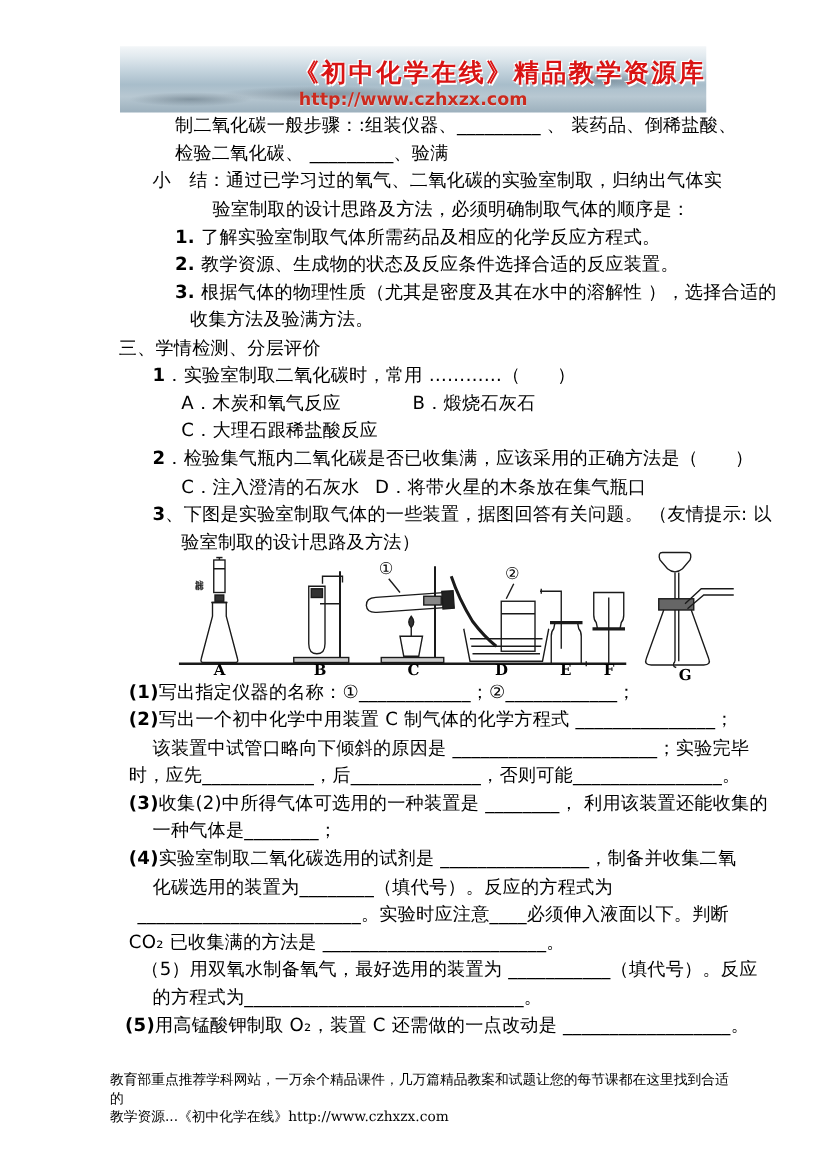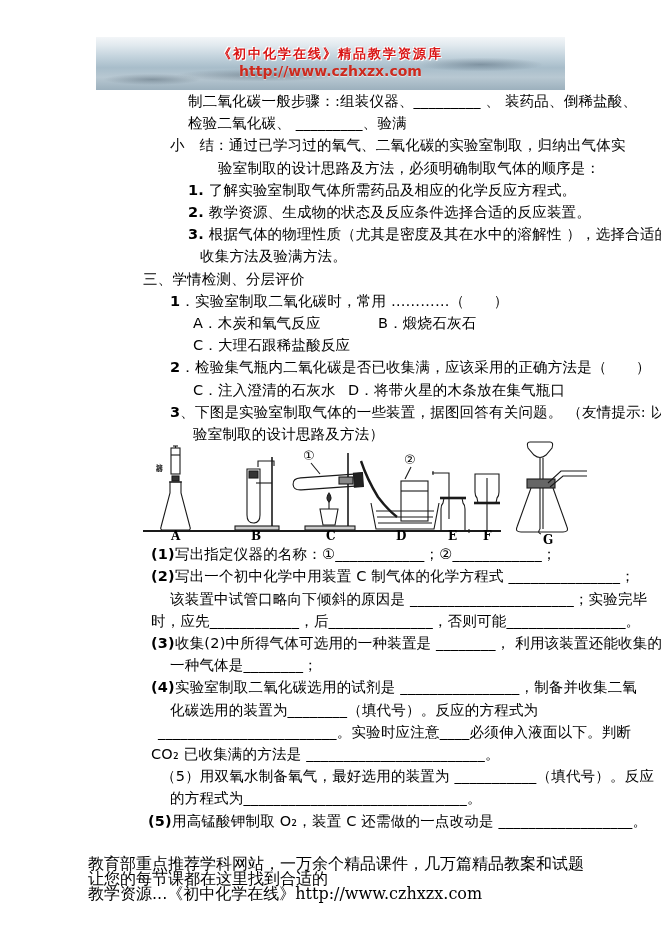--- a/index.html
+++ b/index.html
@@ -11,34 +11,34 @@
   
   .banner{
     position:absolute;left:96px;top:37px;width:469px;height:53px;overflow:hidden;
     background:
       radial-gradient(90px 10px at 82% 52%, rgba(88,108,124,.55), transparent 70%),
       radial-gradient(120px 9px at 35% 72%, rgba(70,88,102,.45), transparent 70%),
       radial-gradient(70px 8px at 12% 80%, rgba(60,78,92,.4), transparent 70%),
       linear-gradient(180deg,#f3f6f8 0%,#e2eaef 15%,#c2d2dc 38%,#a8bdca 58%,#b8c8d2 76%,#9cb0bd 100%);
   }
   .banner-title{
-    margin-top:8px;text-align:center;
-    font-size:13px;font-weight:bold;letter-spacing:2px;
+    margin-top:8px;text-align:right;
+    font-size:20px;font-weight:bold;letter-spacing:2px;
     color:#d91414;
     text-shadow:1px 1px 0 #ffffff,-1px -1px 0 #ffffff,0 0 2px #fff;
     font-family:"DejaVu Serif","Liberation Serif",serif;
   }
   .banner-url{
     margin-top:0px;text-align:center;
     font-size:14px;font-weight:bold;color:#cc2a1e;
     text-shadow:0 1px 1px rgba(255,255,255,.6);
   }
   
   .content{position:absolute;left:95px;top:90px;width:500px;}
-  .t{font-size:14.5px;line-height:22.2px;white-space:nowrap;letter-spacing:.2px;margin-left:48px;}
+  .t{font-size:14.5px;line-height:22.2px;white-space:nowrap;letter-spacing:.2px;}
   .b{font-weight:bold;}
   .i5{padding-left:5px}.i8{padding-left:8px}.i15{padding-left:15px}
   .i18{padding-left:18px}.i27{padding-left:27px}.i45{padding-left:45px}
   .i50{padding-left:50px}.i57{padding-left:57px}.i75{padding-left:75px}
   .opts{display:flex}
   .col185{width:185px}.col155{width:155px}
   
   .diagram{position:relative;height:98px;}
   .diagram svg{position:absolute;}
   .app-letter{
@@ -47,21 +47,21 @@
   }
   .callout{position:absolute;font-size:13px;line-height:13px;}
   .syringe-label{
     position:absolute;left:60px;top:12px;font-size:7.5px;line-height:8px;
     writing-mode:vertical-rl;text-orientation:upright;letter-spacing:1px;color:#222;
   }
   .g-label{position:absolute;left:448px;top:88px;font-size:12px;font-weight:bold;
     font-family:"DejaVu Serif","Liberation Serif",serif;}
   
   .footer{position:absolute;left:88px;top:856px;width:500px;
-    font-size:16px;line-height:15px;color:#000;}
+    font-size:11px;line-height:15px;color:#000;}
   .footer .url{font-family:"DejaVu Serif","Liberation Serif",serif;}
 </style>
 </head>
 <body>
 
 <div class="banner">
   <div class="banner-title">《初中化学在线》精品教学资源库</div>
   <div class="banner-url">http://www.czhxzx.com</div>
 </div>
 

